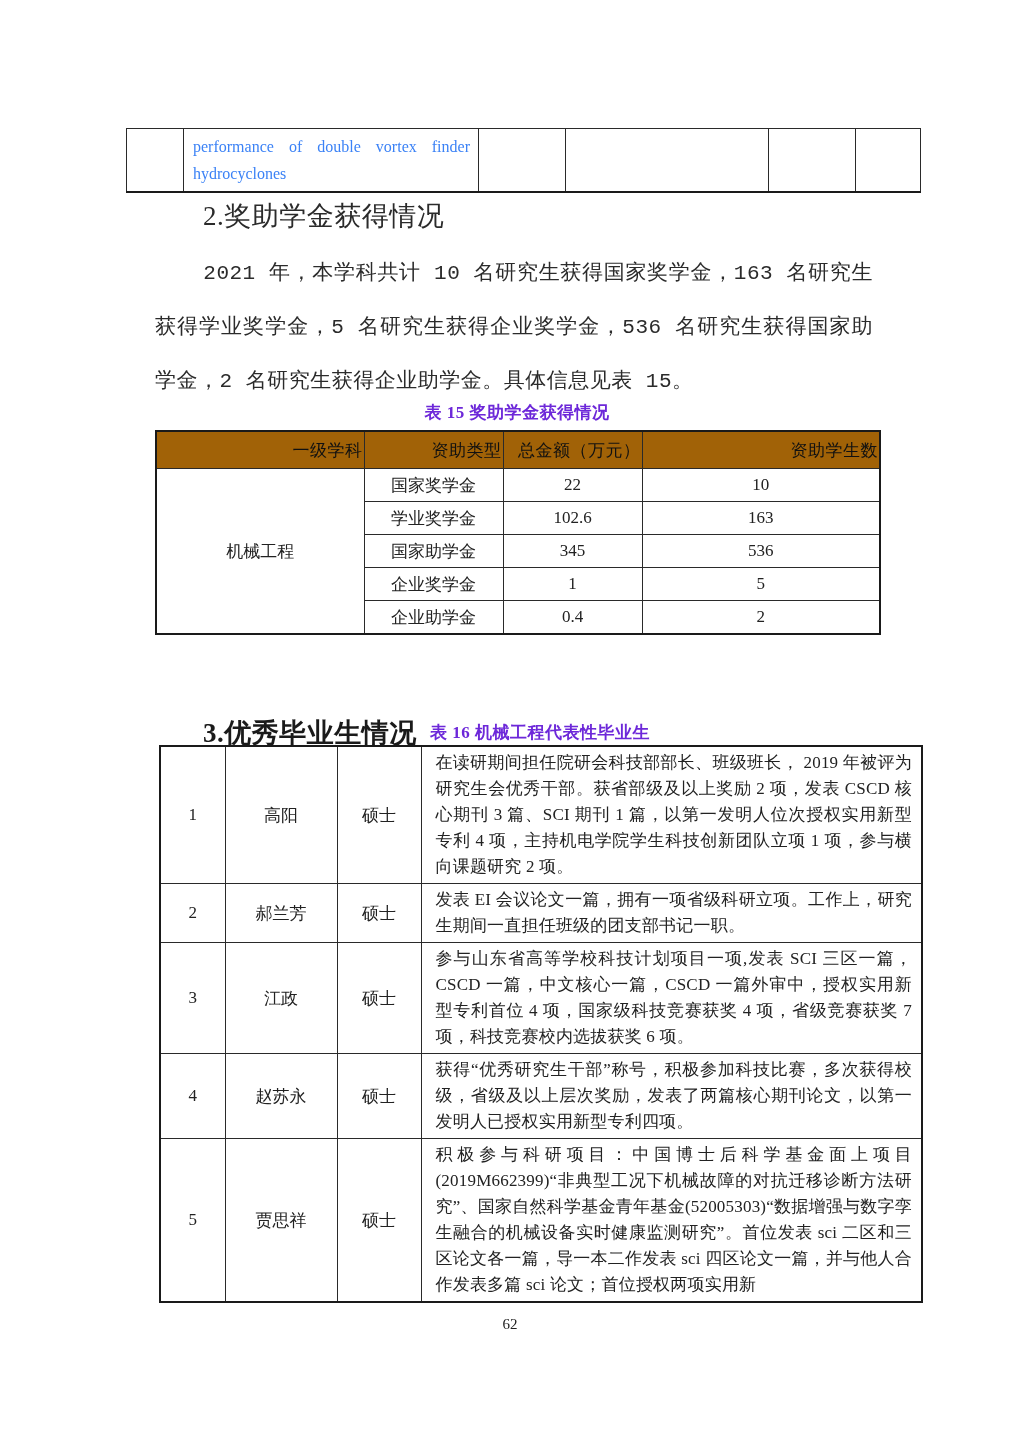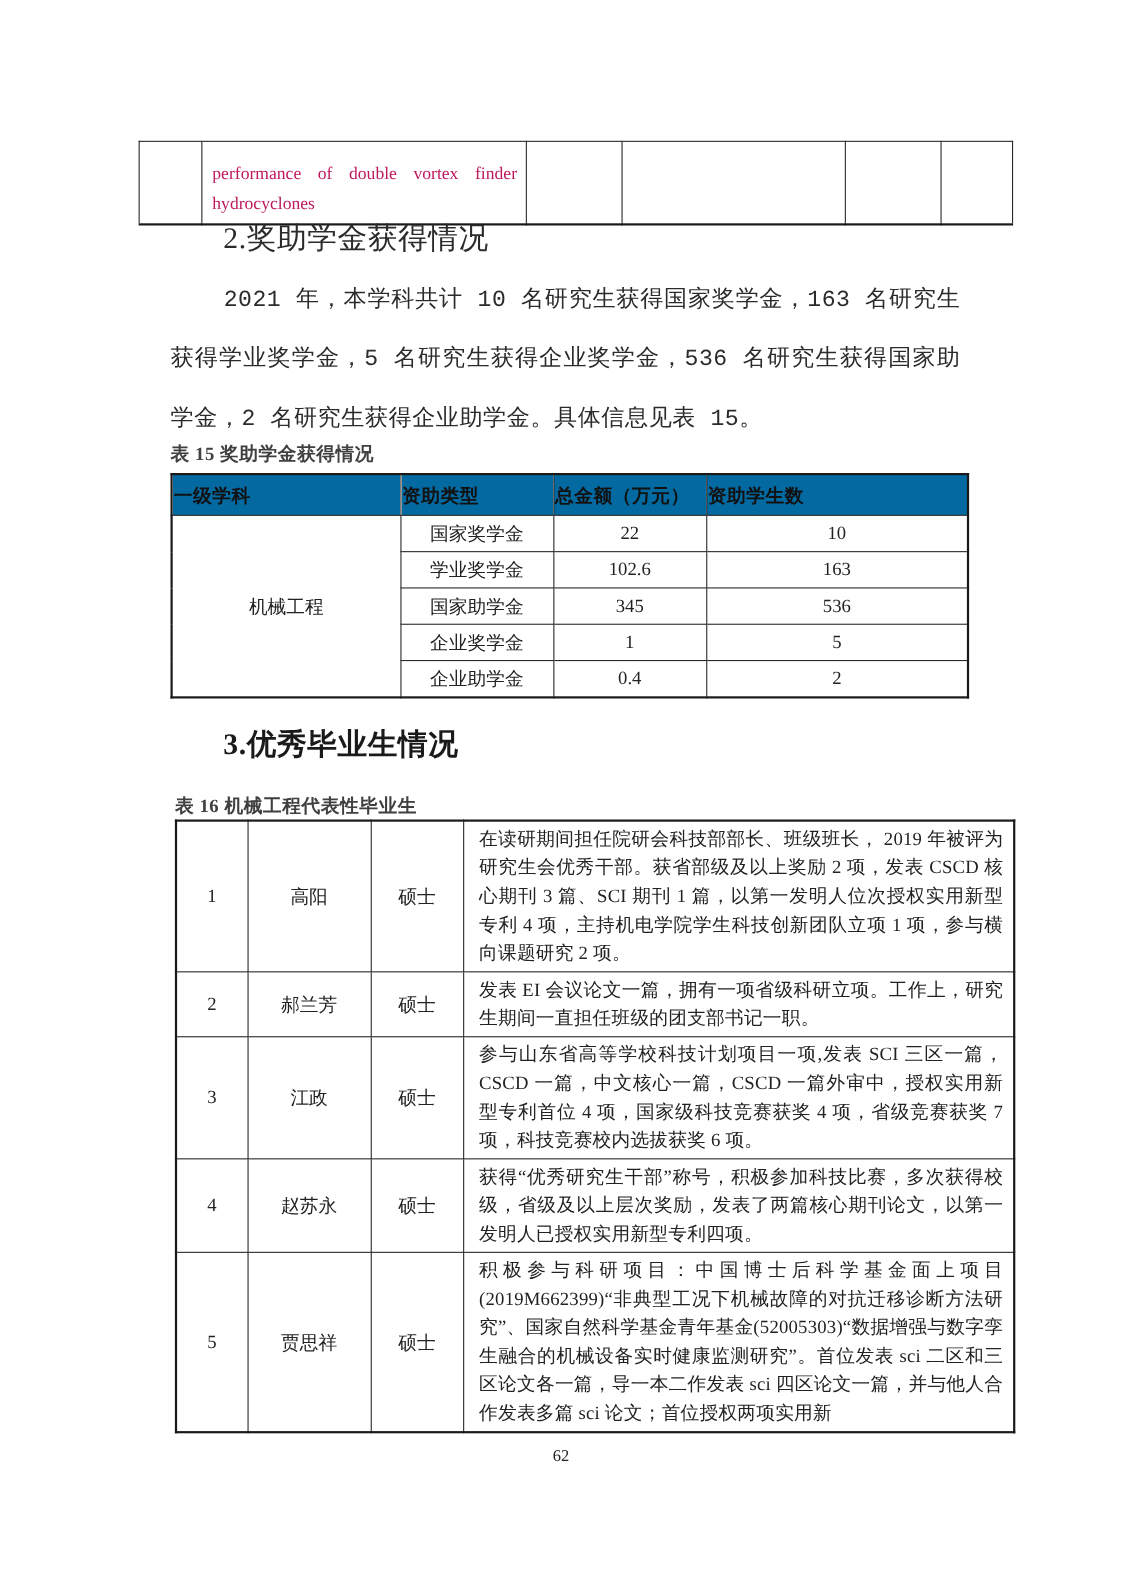--- a/index.html
+++ b/index.html
@@ -12,53 +12,53 @@
   td,th{border:1px solid #2a2a2a;overflow:hidden;}
 
   
   .cont-table{
     position:absolute;left:126px;top:128px;width:794px;
     border:1.5px solid #2a2a2a;border-bottom:2.5px solid #1a1a1a;
   }
   .cont-table td{height:58px;}
   .cont-table .txt{
     font-size:16px;line-height:27px;text-align:justify;
-    padding:14px 8px 2px 9px;vertical-align:middle;color:#be185d;
+    padding:2px 8px 2px 9px;vertical-align:middle;color:#3b82f6;
   }
 
   
   .sec-heading{
     position:absolute;left:203px;font-size:27px;letter-spacing:.5px;color:#2b2b2b;
   }
   .sec-heading.h2{top:198px;font-weight:400;}
-  .sec-heading.h3{top:658px;font-weight:700;color:#1a1a1a;}
+  .sec-heading.h3{top:715px;font-weight:700;color:#1a1a1a;}
 
   
   .para{
     position:absolute;left:155px;top:247px;width:718px;
     font-size:21px;line-height:54px;text-align:justify;color:#2b2b2b;
     text-indent:2.3em;letter-spacing:.5px;font-family:Liberation Mono, monospace;
   }
 
   
   .tbl-caption{
-    position:absolute;font-weight:700;font-size:17px;text-align:left;color:#404040;
+    position:absolute;font-weight:700;font-size:17px;text-align:center;color:#6d28d9;
     letter-spacing:.5px;
   }
   .cap15{left:155px;top:401px;width:724px;}
   .cap16{left:159px;top:721px;width:762px;}
 
   
   .t15{
     position:absolute;left:155px;top:430px;width:724px;
     border:2px solid #1a1a1a;
   }
   .t15 th{
-    background:#0369a1;font-size:17px;font-weight:700;height:34px;
-    text-align:left;vertical-align:middle;color:#111;letter-spacing:.5px;
+    background:#a16207;font-size:17px;font-weight:400;height:34px;
+    text-align:right;vertical-align:middle;color:#111;letter-spacing:.5px;
   }
   .t15 td{
     font-size:17px;height:30px;text-align:center;vertical-align:middle;color:#222;
   }
 
   
   .t16{
     position:absolute;left:159px;top:745px;width:762px;
     border:2px solid #1a1a1a;
   }

